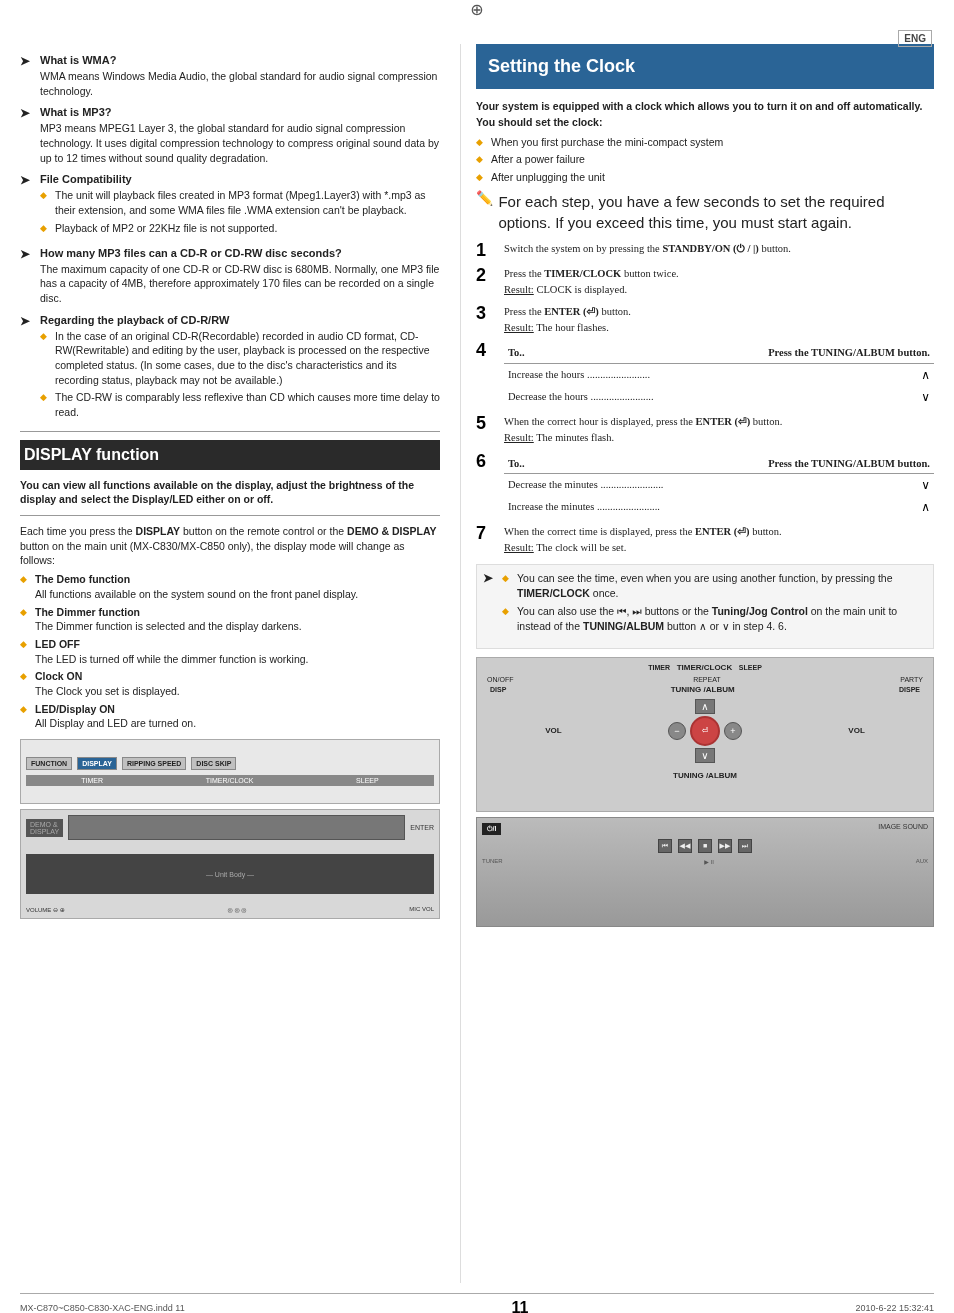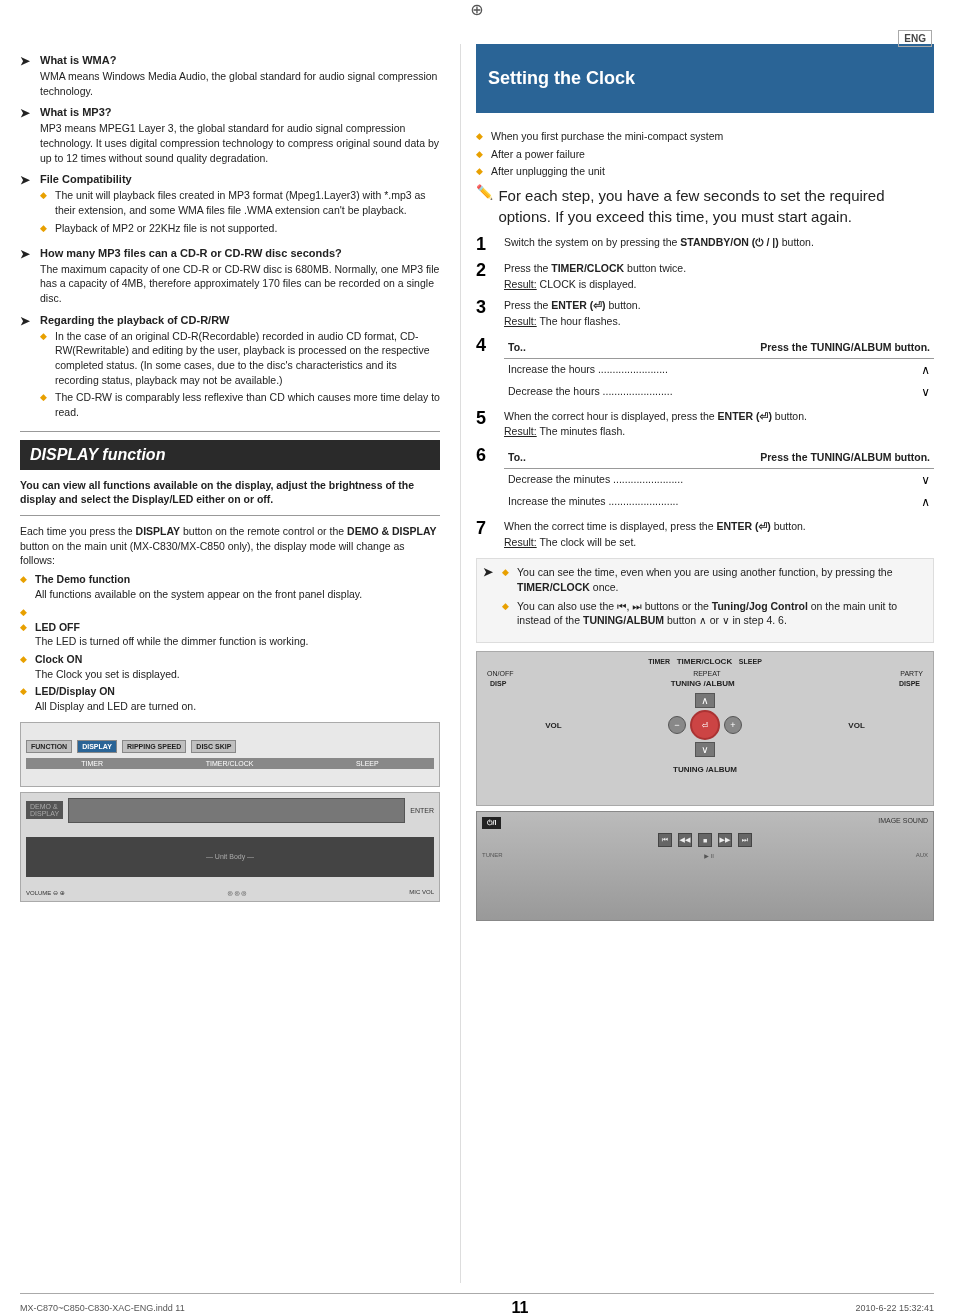--- a/index.html
+++ b/index.html
@@ -79,23 +79,22 @@
       font-size: 10.5px;
       line-height: 1.4;
     }
 
     
     .display-function-header {
       background: #2a2a2a;
       color: #fff;
       font-size: 16px;
       font-weight: bold;
-      padding: 6px 10px;
+      padding: 6px 4px;
       margin-bottom: 8px;
-      font-style: italic;
     }
 
     .bold-intro {
       font-weight: bold;
       font-size: 10.5px;
       margin-bottom: 8px;
       line-height: 1.4;
     }
 
     .divider {
@@ -109,22 +108,22 @@
       flex: 1;
       padding-left: 15px;
       border-left: 1px solid #ddd;
     }
 
     .setting-clock-header {
       background: #2a6496;
       color: #fff;
       font-size: 18px;
       font-weight: bold;
-      padding: 24px 12px;
-      margin-bottom: 16px;
+      padding: 12px 12px;
+      margin-bottom: 10px;
     }
 
     .eng-badge {
       position: absolute;
       top: 30px;
       right: 22px;
       border: 1px solid #aaa;
       padding: 2px 5px;
       font-size: 10px;
       font-weight: bold;
@@ -171,20 +170,21 @@
       font-weight: bold;
       color: #000;
       min-width: 28px;
       line-height: 1.1;
     }
 
     .step-text {
       flex: 1;
       font-size: 10.5px;
       line-height: 1.5;
+      font-family: Liberation Serif, serif;
     }
 
     .step-underline {
       text-decoration: underline;
     }
 
     
     .step-table {
       width: 100%;
       font-size: 10.5px;
@@ -396,26 +396,30 @@
       <hr class="divider">
 
       <div class="bullet-text" style="margin-bottom:4px;">
         Each time you press the <b>DISPLAY</b> button on the remote control or the <b>DEMO &amp; DISPLAY</b> button on the main unit (MX-C830/MX-C850 only), the display mode will change as follows:
       </div>
 
       <div class="bullet-item">
         <span class="bullet-diamond">◆</span>
         <span class="bullet-text">
           <b>The Demo function</b><br>
-          <span>All functions available on the system appear on the front panel display.</span>
+          <span>All functions available on the system sound on the front panel display.</span>
         </span>
       </div>
 
       <div class="bullet-item">
         <span class="bullet-diamond">◆</span>
+        <span class="bullet-text">
+          <b>The Dimmer function</b><br>
+          <span>The Dimmer function is selected and the display darkens.</span>
+        </span>
       </div>
 
       <div class="bullet-item">
         <span class="bullet-diamond">◆</span>
         <span class="bullet-text">
           <b>LED OFF</b><br>
           <span>The LED is turned off while the dimmer function is working.</span>
         </span>
       </div>
 
@@ -469,20 +473,24 @@
           </div>
         </div>
       </div>
 
     </div>
 
     <div class="right-col">
 
       <div class="setting-clock-header">Setting the Clock</div>
 
+      <div class="intro-bold">
+        <b>Your system is equipped with a clock which allows you to turn it on and off automatically.</b><br>
+        <span>You should set the clock:</span>
+      </div>
 
       <div class="bullet-list">
         <div class="bullet-item">
           <span class="bullet-diamond">◆</span>
           <span class="bullet-text">When you first purchase the mini-compact system</span>
         </div>
         <div class="bullet-item">
           <span class="bullet-diamond">◆</span>
           <span class="bullet-text">After a power failure</span>
         </div>

